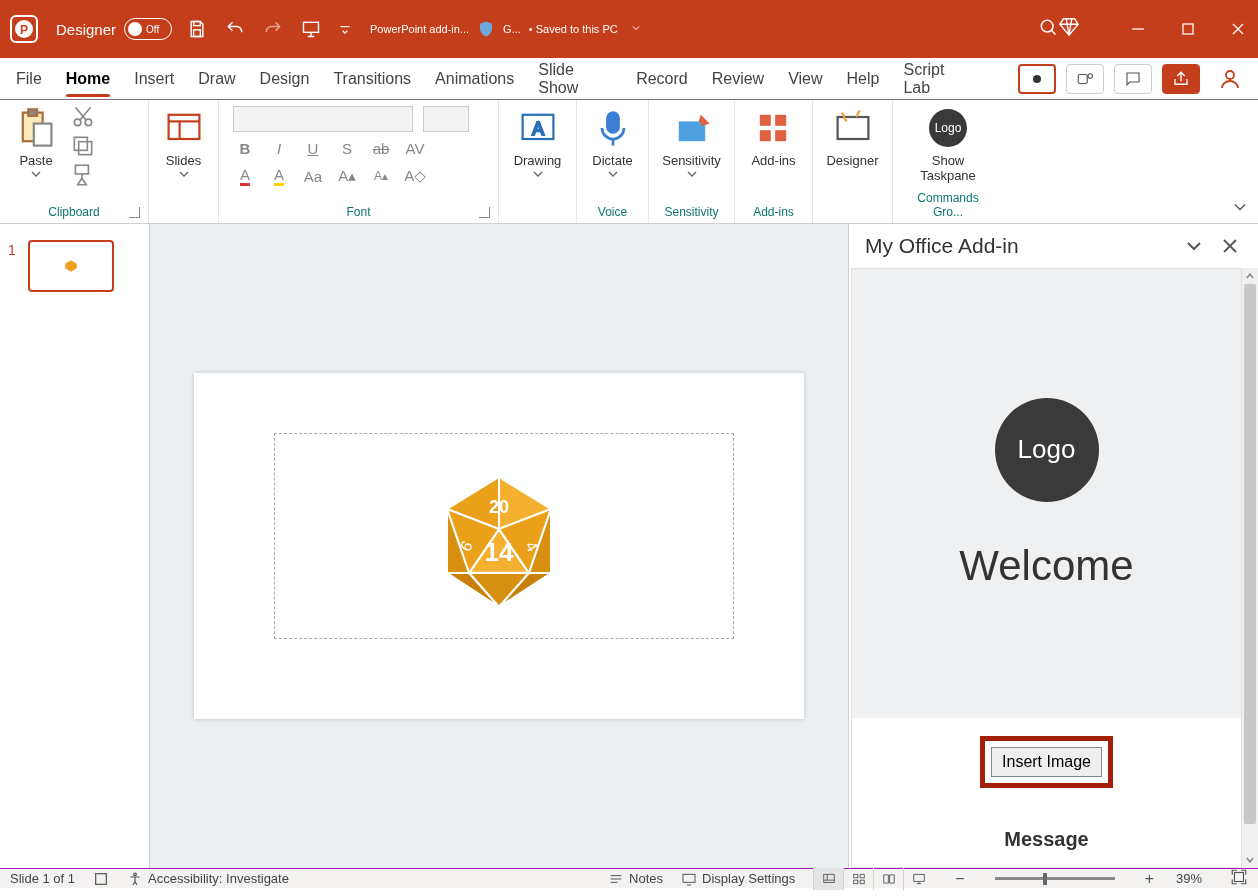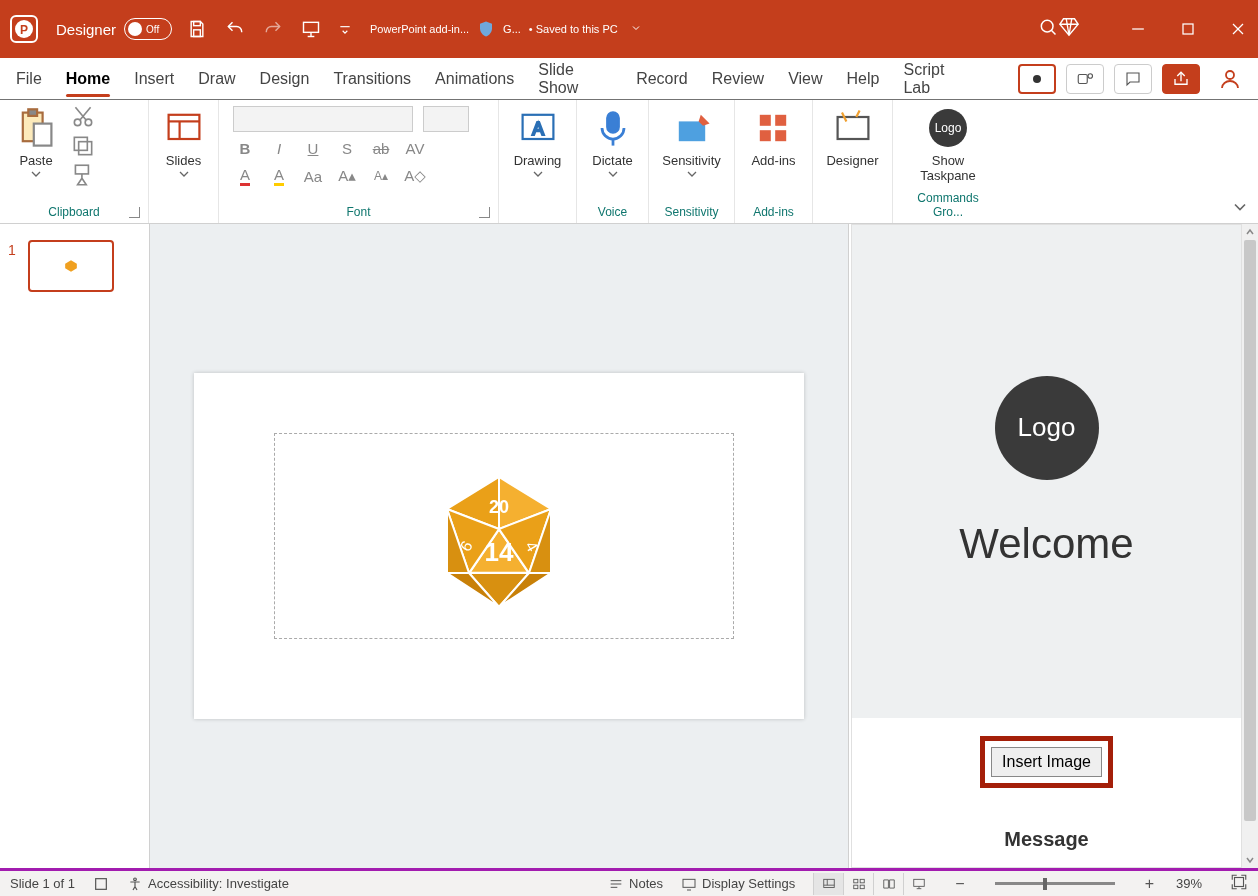--- a/index.html
+++ b/index.html
@@ -78,21 +78,21 @@
 .tp-bottom { padding: 18px 0 16px 0; display: flex; flex-direction: column; align-items: center; gap: 40px; }
 .tp-insert-wrap { border: 5px solid #a41f09; padding: 6px; }
 .tp-insert-btn { padding: 5px 10px; border: 1px solid #888; background: #efefef; font-size: 16px; }
 .tp-message { font-size: 20px; font-weight: 600; color: #333; }
 .tp-scroll { width: 16px; background: #f0f0f0; display: flex; flex-direction: column; }
 .tp-scroll-arrow { height: 16px; display: flex; align-items: center; justify-content: center; }
 .tp-scroll-track { flex: 1; background: #f0f0f0; position: relative; }
 .tp-scroll-thumb { position: absolute; top: 0; left: 2px; right: 2px; height: 95%; background: #c8c8c8; border-radius: 2px; }
 
 
-.statusbar { height: 28px; background: #f3f2f1; border-top: 3px solid #a21caf; display: flex; align-items: center; padding: 0 10px; font-size: 13px; color: #444; gap: 18px; }
+.statusbar { height: 20px; background: #f3f2f1; border-top: 1px solid #a21caf; display: flex; align-items: center; padding: 0 10px; font-size: 13px; color: #444; gap: 18px; }
 .status-item { display: flex; align-items: center; gap: 5px; }
 .status-spacer { flex: 1; }
 .view-btns { display: flex; gap: 0; }
 .view-btn { width: 30px; height: 22px; display: flex; align-items: center; justify-content: center; border-left: 1px solid #d0d0d0; }
 .view-btn.active { background: #e5e5e5; }
 .zoom-slider { width: 120px; height: 3px; background: #888; position: relative; margin: 0 8px; }
 .zoom-slider-thumb { position: absolute; left: 40%; top: -4px; width: 4px; height: 12px; background: #666; }
 .zoom-minus, .zoom-plus { font-size: 16px; color: #555; padding: 0 4px;}
 </style>
 </head>
@@ -470,20 +470,34 @@
         <polygon points="112,100 60,134 90,100" fill="#c88008" stroke="#fff" stroke-width="2"></polygon>
         <text x="60" y="40" text-anchor="middle" font-size="18" fill="#fff" font-weight="bold">20</text>
         <text x="60" y="88" text-anchor="middle" font-size="26" fill="#fff" font-weight="bold">14</text>
         <text x="32" y="76" text-anchor="middle" font-size="16" fill="#fff" transform="rotate(-60 32 76)">6</text>
         <text x="88" y="76" text-anchor="middle" font-size="16" fill="#fff" transform="rotate(60 88 76)">4</text>
       </svg>
     </div>
   </div>
 
   <div class="taskpane">
+    <div class="tp-header">
+      <div class="tp-title">My Office Add-in</div>
+      <div class="tp-header-btn">
+          <svg viewBox="0 0 24 24" fill="none" stroke="#555" stroke-width="2">
+            <polyline points="6 9 12 15 18 9"></polyline>
+          </svg>
+        </div>
+      <div class="tp-header-btn">
+          <svg viewBox="0 0 24 24" stroke="#555" stroke-width="1.8">
+            <line x1="6" y1="6" x2="18" y2="18"></line>
+            <line x1="18" y1="6" x2="6" y2="18"></line>
+          </svg>
+        </div>
+    </div>
     <div class="tp-body">
       <div class="tp-content">
         <div class="tp-welcome-area">
           <div class="tp-logo">Logo</div>
           <div class="tp-welcome-text">Welcome</div>
         </div>
         <div class="tp-bottom">
           <div class="tp-insert-wrap">
             <button class="tp-insert-btn">Insert Image</button>
           </div>

